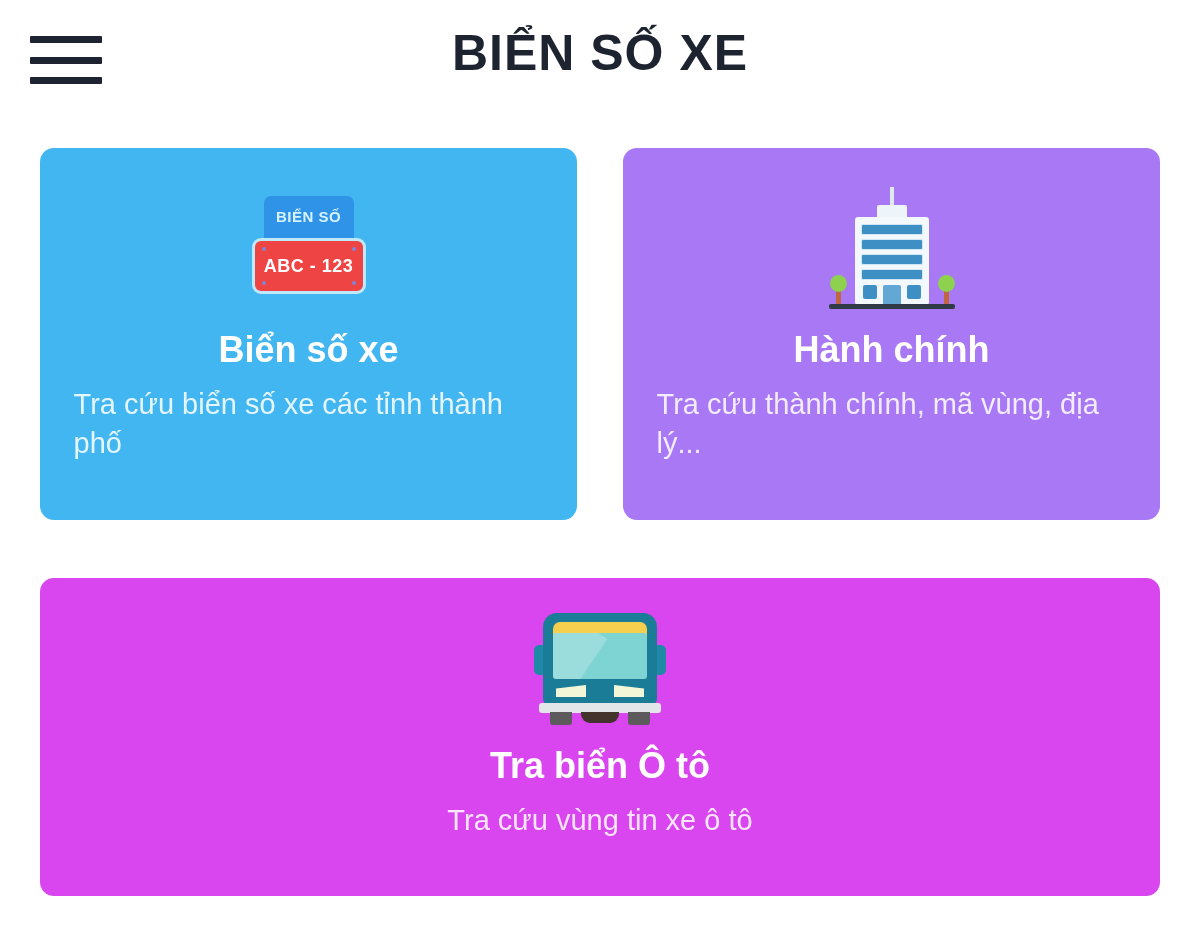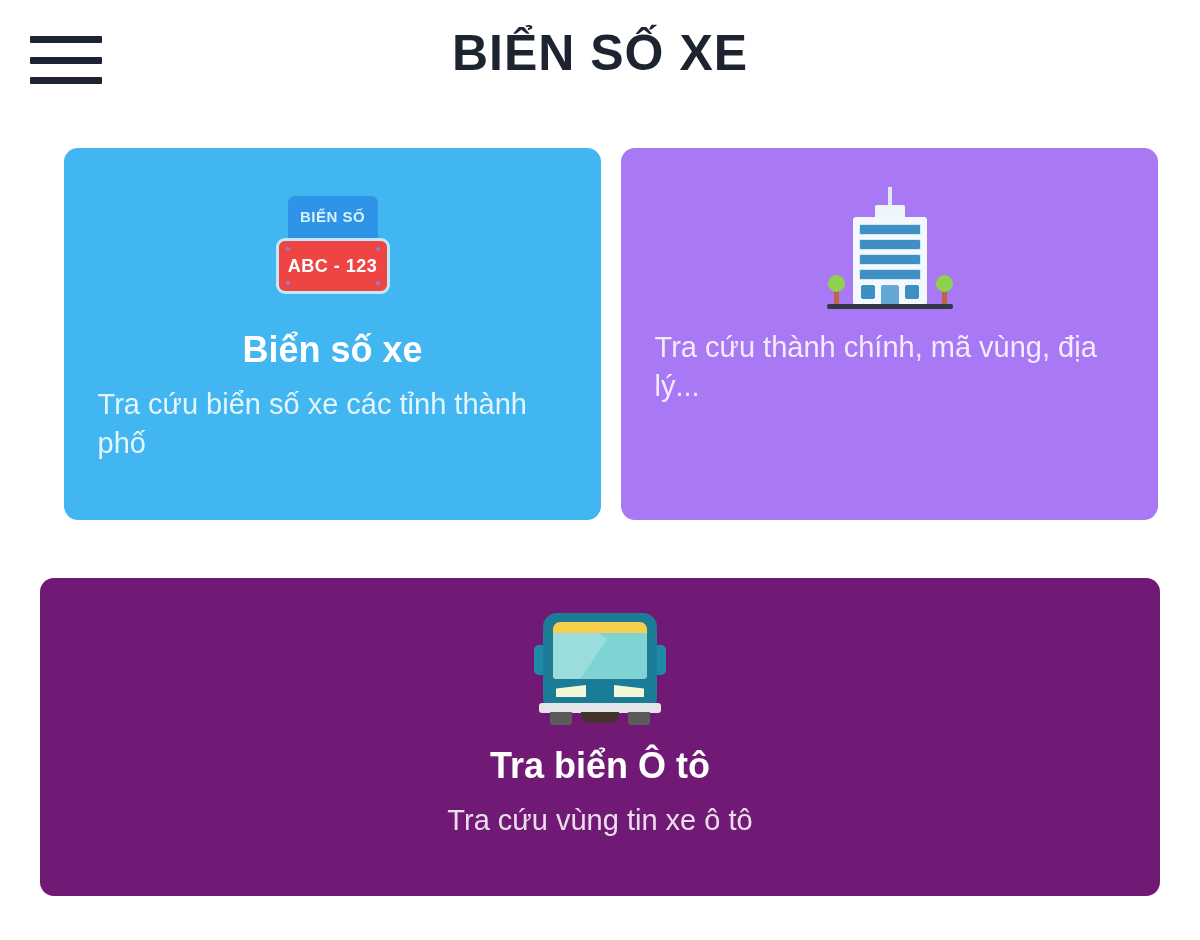--- a/index.html
+++ b/index.html
@@ -60,22 +60,21 @@
 
   
   .grid {
     position: absolute;
     left: 40px;
     top: 148px;
     width: 1120px;
   }
   .row {
     display: flex;
-    gap: 20px;
-    margin-left: 24px;
+    gap: 46px;
   }
   .card {
     border-radius: 14px;
     box-sizing: border-box;
     display: flex;
     flex-direction: column;
     align-items: center;
     color: #ffffff;
     cursor: pointer;
     overflow: hidden;
@@ -86,21 +85,21 @@
     padding-top: 34px;
   }
   .card-full {
     width: 1120px;
     height: 318px;
     margin-top: 58px;
     padding-top: 24px;
   }
   .card-blue   { background: #41b6f0; }
   .card-purple { background: #a878f5; }
-  .card-orange { background: #701a75; }
+  .card-orange { background: #d946ef; }
 
   .icon-wrap {
     height: 132px;
     display: flex;
     align-items: center;
     justify-content: center;
   }
   .card-full .icon-wrap { height: 128px; }
 
   .card-title {
@@ -405,20 +404,21 @@
               <div class="trunk"></div>
               <div class="crown"></div>
             </div>
             <div class="tree right">
               <div class="trunk"></div>
               <div class="crown"></div>
             </div>
             <div class="bldg-ground"></div>
           </div>
         </div>
+        <div class="card-title">Hành chính</div>
         <div class="card-desc">Tra cứu thành chính, mã vùng, địa lý...</div>
       </div>
 
     </div>
 
     <div class="card card-full card-orange">
       <div class="icon-wrap">
         <div class="bus-icon">
           <div class="bus-mirror l"></div>
           <div class="bus-mirror r"></div>

